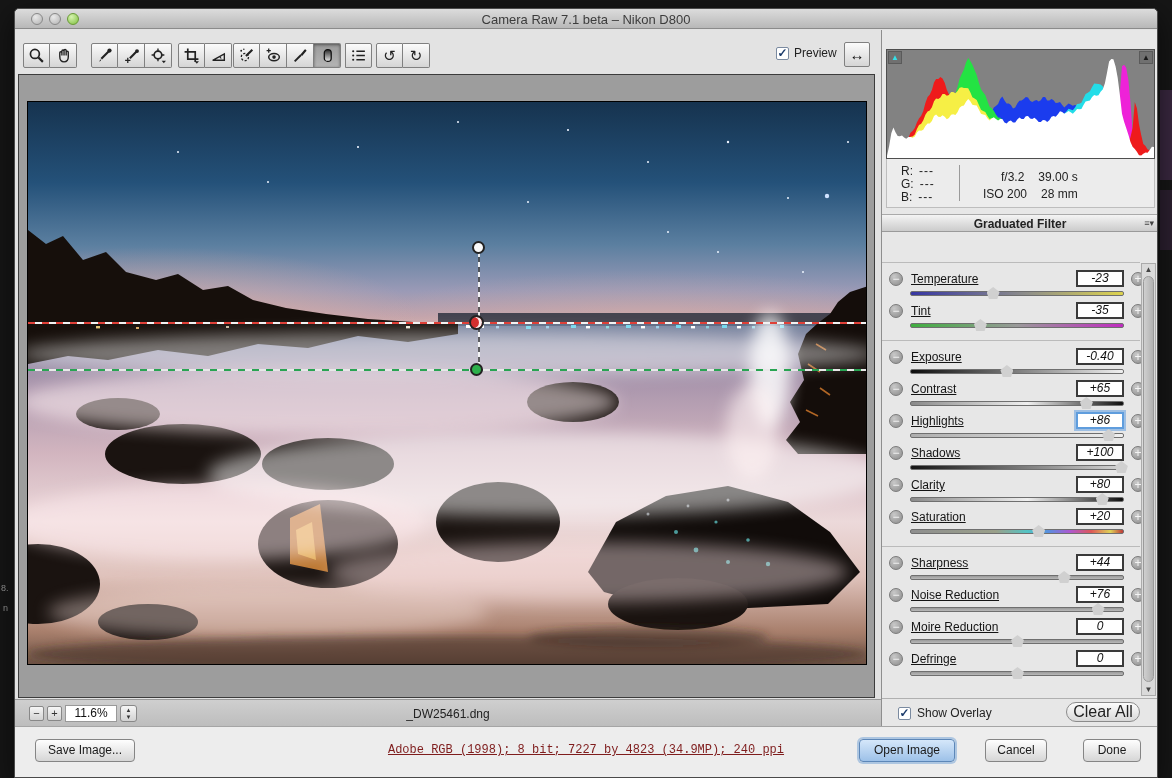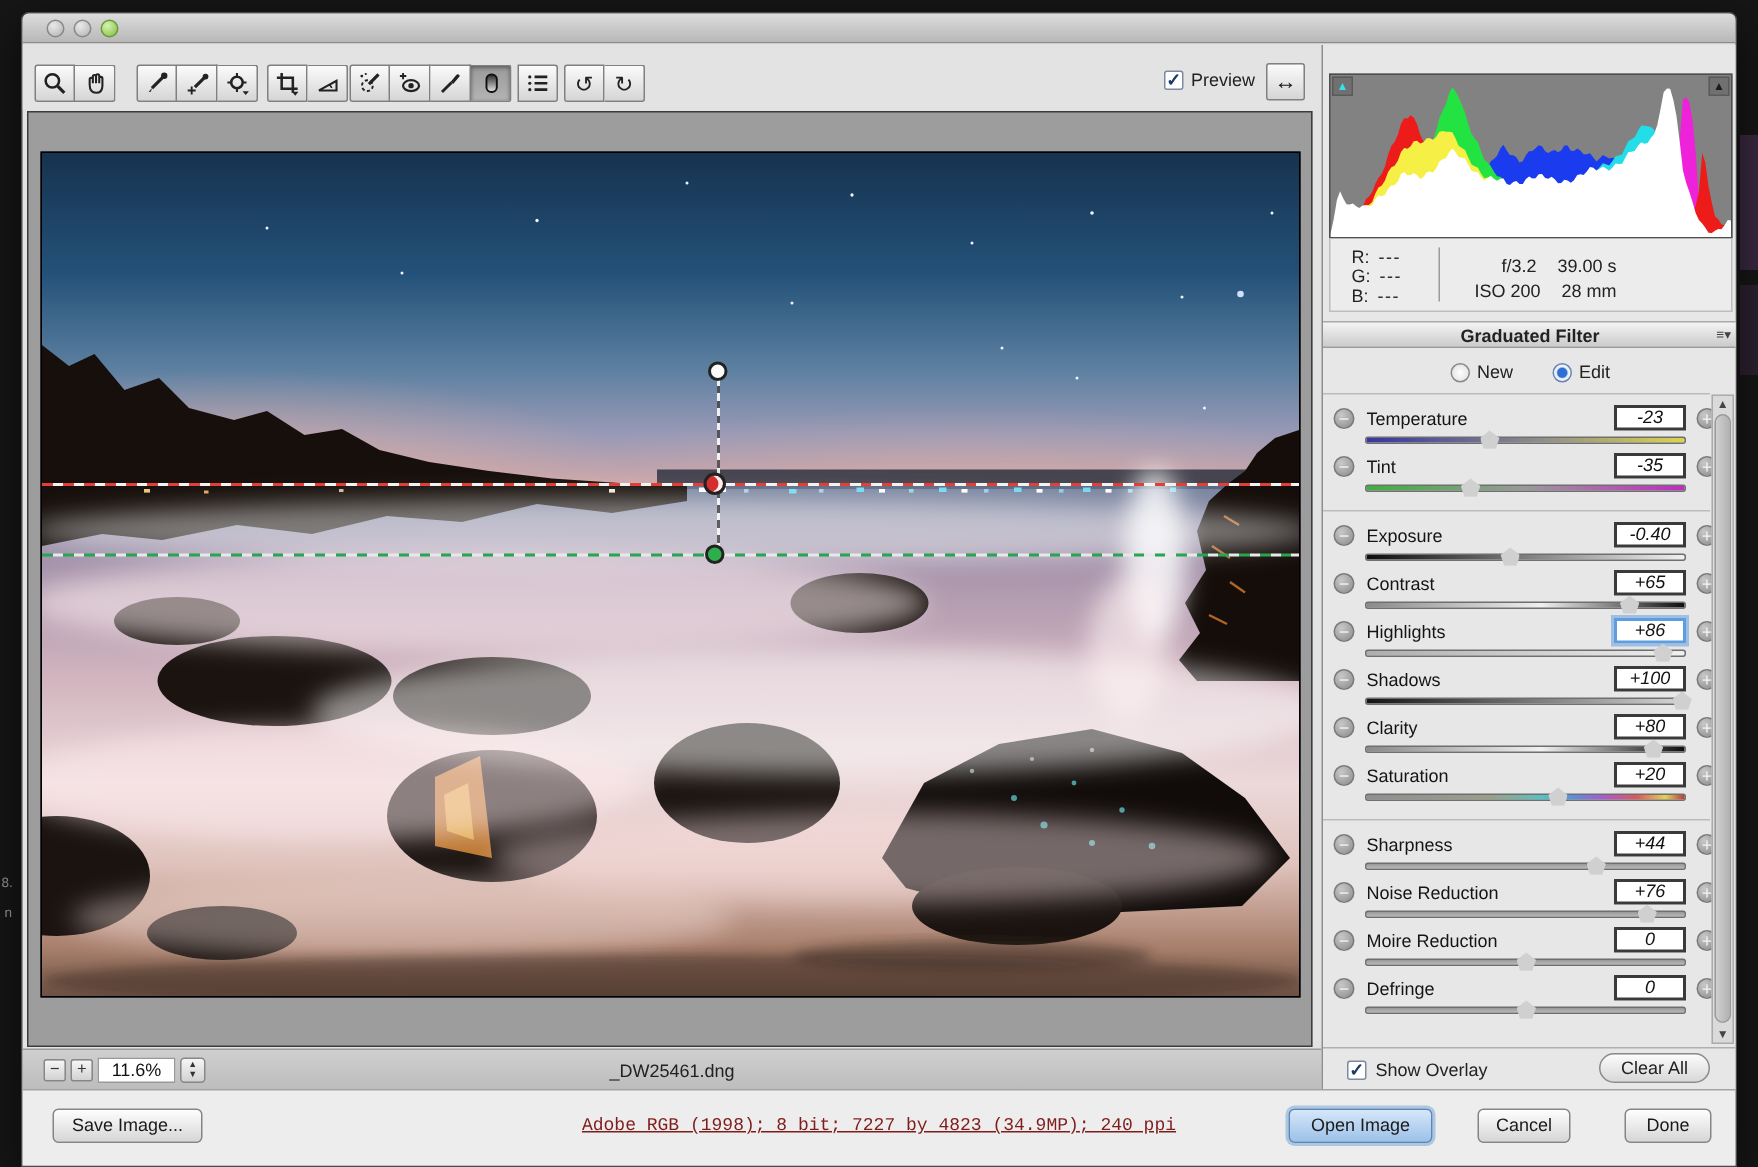--- a/index.html
+++ b/index.html
@@ -101,21 +101,21 @@
     background:radial-gradient(#fff,#dcdcdc); }
   .radio.on { border-color:#6a87b0; background:radial-gradient(circle,#2e6fd4 0 3px,#eef2f8 4px); }
 
   .sliders { position:absolute; left:0; top:232px; width:258px; height:434px;
     border-top:1px solid #bbb; padding-top:7px; }
   .srow { position:relative; height:32px; }
   .s-minus,.s-plus { position:absolute; top:2px; width:14px; height:14px; border-radius:50%;
     background:radial-gradient(circle at 35% 30%,#c8c8c8,#8b8b8b); border:1px solid #7a7a7a;
     color:#f4f4f4; font-size:12px; line-height:12px; text-align:center; }
   .s-minus { left:7px; } .s-plus { left:249px; }
-  .s-label { position:absolute; left:29px; top:2px; font-size:12px; color:#141414; }
+  .s-label { position:absolute; left:29px; top:2px; font-size:12px; color:#141414;text-decoration:underline; }
   .s-val { position:absolute; left:194px; top:0; width:48px; height:17px; background:#fff;
     border:2px solid #3a3a3a; font-size:12px; color:#111; text-align:center; line-height:13px;font-style:italic; }
   .s-val.focused { border-color:#5f9ddd; box-shadow:0 0 0 2px rgba(110,165,225,.6); }
   .s-track { position:absolute; left:28px; top:21px; width:214px; height:5px;
     border:1px solid #6f6f6f; border-radius:2px; background:#999; }
   .s-thumb { position:absolute; top:-5px; width:13px; height:12px; background:#d0d0d0;
     clip-path:polygon(50% 0,100% 42%,82% 100%,18% 100%,0 42%); filter:drop-shadow(0 0 1px #333); }
   .sdivider { height:8px; border-bottom:1px solid #bbb; margin-bottom:7px; margin-top:-1px; width:258px; }
   .tr-temp { background:linear-gradient(90deg,#3636a2,#8f8f8a 55%,#ddd34e); }
   .tr-tint { background:linear-gradient(90deg,#3fae3f,#9a9a9a 50%,#c02cc0); }
@@ -130,21 +130,21 @@
     background:#dadada; border:1px solid #ababab; }
   .pscroll .arrow { position:absolute; left:0; width:100%; text-align:center; font-size:8px; color:#444; }
   .pscroll .up { top:1px; } .pscroll .down { bottom:1px; }
   .pscroll .thumbv { position:absolute; left:1px; top:12px; width:11px; height:406px;
     background:linear-gradient(90deg,#cfcfcf,#b2b2b2); border:1px solid #9a9a9a; border-radius:6px; }
 
   .panelfooter { position:absolute; left:0; top:668px; width:100%; height:28px; border-top:1px solid #b0b0b0; }
   .overlay-wrap { position:absolute; left:16px; top:7px; display:flex; gap:6px; align-items:center; font-size:12px; color:#222; }
   .clearall { position:absolute; right:18px; top:3px; width:74px; height:20px;
     background:linear-gradient(#fcfcfc,#d8d8d8); border:1px solid #8b8b8b; border-radius:10px;
-    text-align:center; font-size:12px; color:#222; line-height:18px; }
+    text-align:center; font-size:16px; color:#222; line-height:18px; }
 
   
   .bottombar { position:absolute; left:0; top:717px; width:100%; height:53px;
     background:#ededed; border-top:1px solid #a5a5a5; }
   .btn { position:absolute; top:12px; height:23px; background:linear-gradient(#fefefe,#d6d6d6);
     border:1px solid #858585; border-radius:4px; font-size:12px; color:#1a1a1a;
     text-align:center; line-height:21px; }
   .save-btn { left:20px; width:100px; }
   .open-btn { left:844px; width:96px; background:linear-gradient(#d5e7fa,#9dc1e8);
     border-color:#5d87b8; box-shadow:0 0 0 2px rgba(120,165,215,.55); }
@@ -162,20 +162,21 @@
   <span class="bg-edge-text" style="left:3px;top:603px;">n</span>
   <div style="position:absolute;right:0;top:90px;width:12px;height:90px;background:#3a2840;"></div>
   <div style="position:absolute;right:0;top:190px;width:12px;height:60px;background:#2c2030;"></div>
 
   <div class="dialog">
 
     <div class="titlebar">
       <div class="traffic t1"></div>
       <div class="traffic t2"></div>
       <div class="traffic t3"></div>
+      <div class="title-text">Camera Raw 7.1 beta  –  Nikon D800</div>
     </div>
 
     <div class="toolbar">
       <div class="toolgroup" style="left:8px;">
         <div class="toolbtn">
           <svg width="17" height="17" viewBox="0 0 16 16">
               <circle cx="6.5" cy="6.5" r="4.2" fill="none" stroke="#222" stroke-width="1.6"></circle>
               <line x1="9.8" y1="9.8" x2="14" y2="14" stroke="#222" stroke-width="2"></line>
             </svg>
         </div>
@@ -463,30 +464,20 @@
               <b>28 mm</b>
             </div>
         </div>
       </div>
 
       <div class="panelheader">
         <div class="ph-title">Graduated Filter</div>
         <div class="ph-menu"><span>≡▾</span></div>
       </div>
 
-      <div class="radios">
-        <div class="radio-item">
-          <div class="radio"></div>
-          <span>New</span>
-        </div>
-        <div class="radio-item">
-          <div class="radio on"></div>
-          <span>Edit</span>
-        </div>
-      </div>
 
       <div class="sliders" id="sliders">
           <div class="srow">
             <div class="s-minus">−</div>
             <div class="s-label">Temperature</div>
             <div class="s-val">-23</div>
             <div class="s-plus">+</div>
             <div class="s-track tr-temp">
               <div class="s-thumb" style="left: calc(38.5% - 6px);"></div>
             </div>

